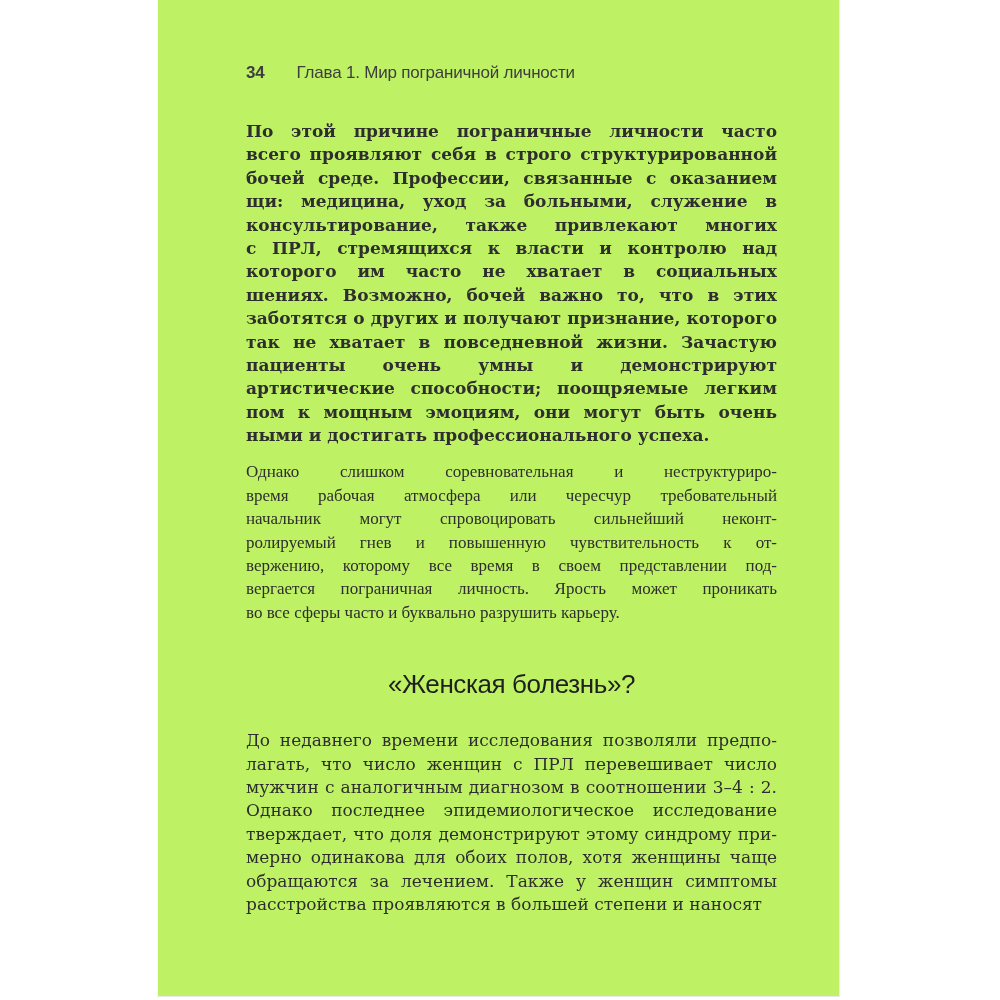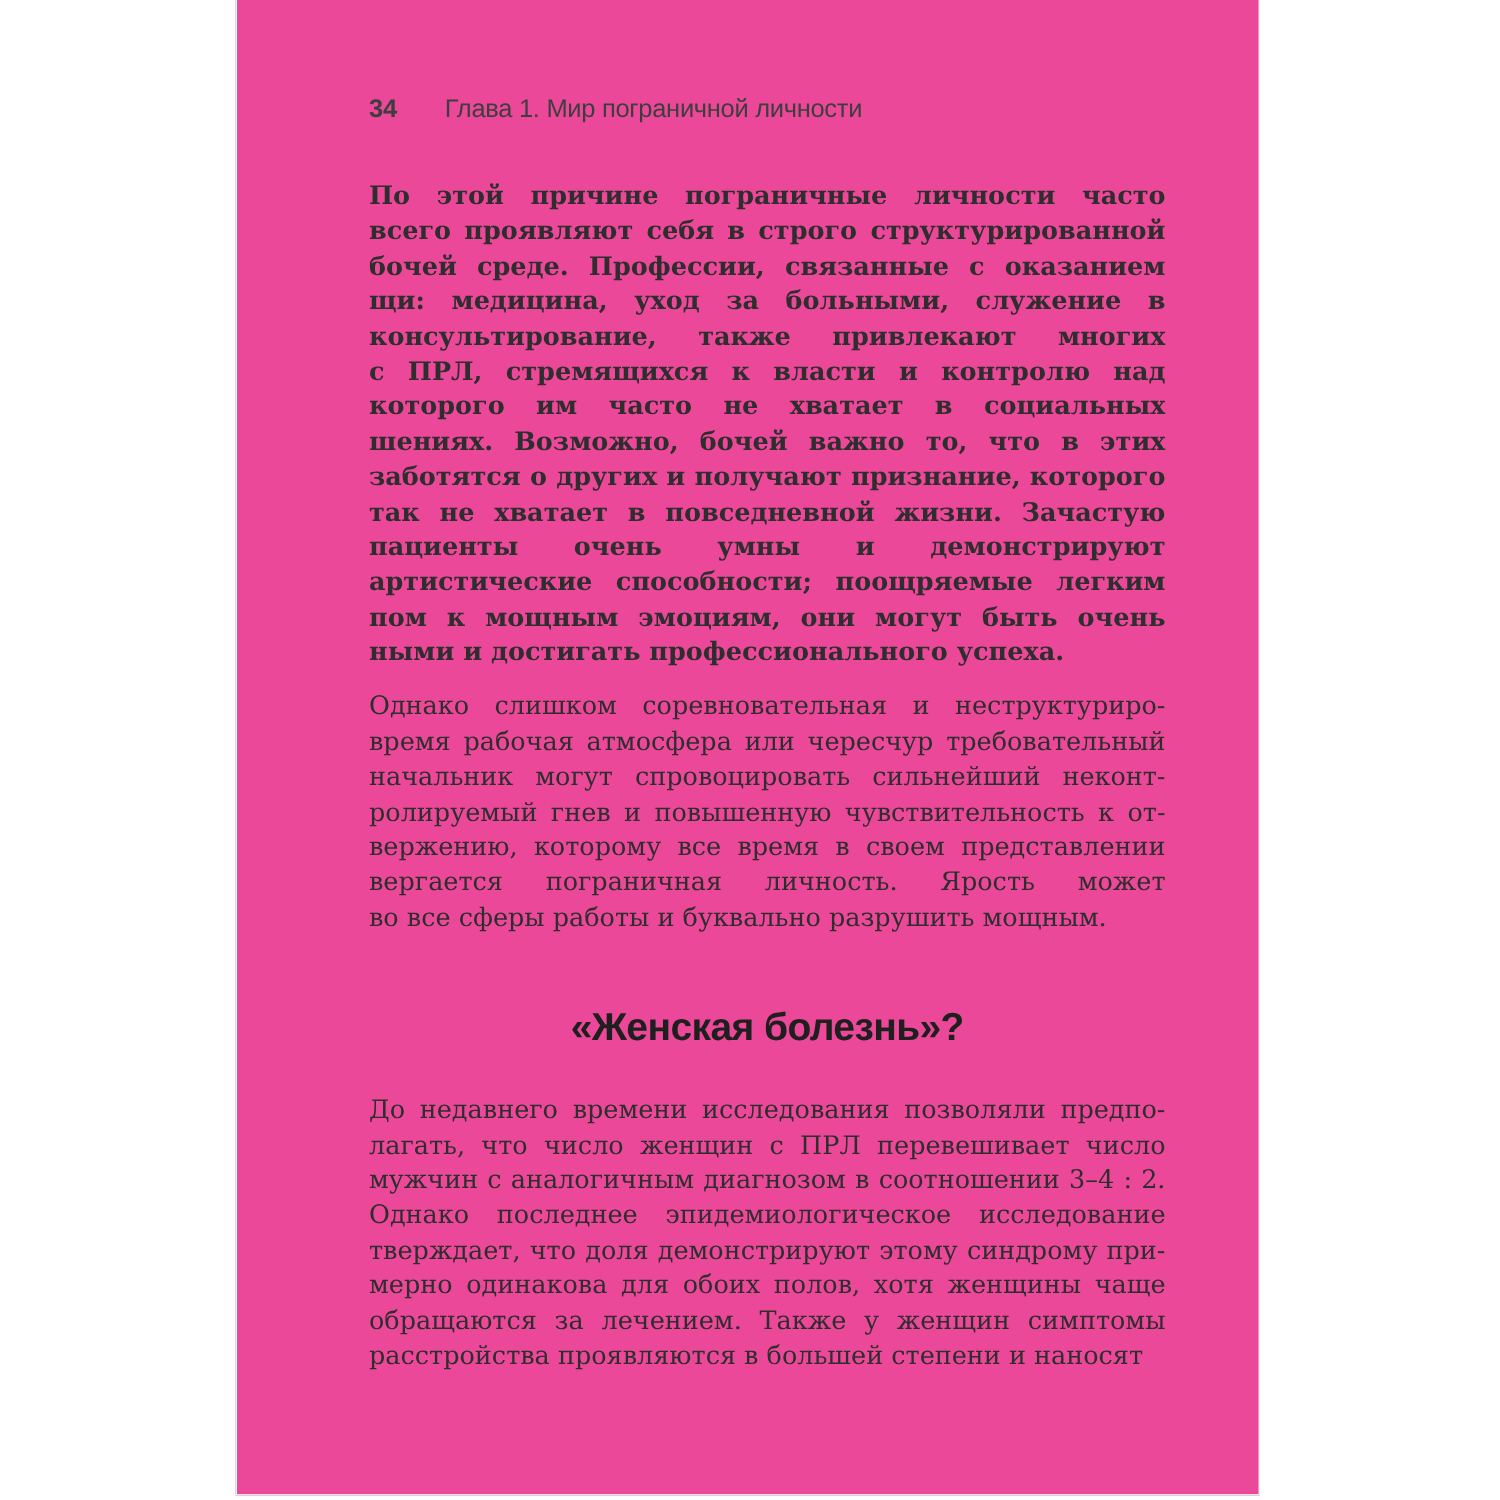--- a/index.html
+++ b/index.html
@@ -16,21 +16,21 @@
     height: 1000px;
     background: #ffffff;
   }
   .page {
     position: absolute;
     left: 157px;
     top: 0;
     width: 683px;
     height: 997px;
     box-sizing: border-box;
-    background: #ec4899;
+    background: #bef264;
     border-right: 1px solid #ededed;
     border-bottom: 1px solid #e9e9e9;
     border-left: 1px solid #fafafa;
     padding: 62px 64px 0 88px;
   }
   .running-header {
     display: flex;
     align-items: baseline;
     gap: 32px;
     font-family: "Liberation Sans", sans-serif;
@@ -53,29 +53,29 @@
   .para .ln {
     height: 23.4px;
     overflow: hidden;
     text-align: justify;
     text-align-last: justify;
   }
   .para .ln.last {
     text-align-last: left;
   }
   .p1 { margin-top: 36px; font-weight: bold; }
-  .p2 { margin-top: 13px; }
+  .p2 { margin-top: 13px; font-family: Liberation Serif, serif; }
   .p3 { margin-top: 29px; }
 
   .section-heading {
     margin-top: 44px;
     width: 531px;
     text-align: center;
     font-family: "Liberation Sans", "DejaVu Sans", sans-serif;
-    font-weight: 700;
+    font-weight: 400;
     font-size: 26px;
     line-height: 32px;
     color: #1f1f1f;
     letter-spacing: -0.4px;
   }
 </style>
 </head>
 <body>
 
 <div class="canvas">
@@ -103,21 +103,21 @@
         <div class="ln last">ными и достигать профессионального успеха.</div>
       </div>
 
     <div class="para p2">
         <div class="ln">Однако слишком соревновательная и неструктуриро-</div>
         <div class="ln">время рабочая атмосфера или чересчур требовательный</div>
         <div class="ln">начальник могут спровоцировать сильнейший неконт-</div>
         <div class="ln">ролируемый гнев и повышенную чувствительность к от-</div>
         <div class="ln">вержению, которому все время в своем представлении под-</div>
         <div class="ln">вергается пограничная личность. Ярость может проникать</div>
-        <div class="ln last">во все сферы работы и буквально разрушить мощным.</div>
+        <div class="ln last">во все сферы часто и буквально разрушить карьеру.</div>
       </div>
 
     <div class="section-heading">«Женская болезнь»?</div>
 
     <div class="para p3">
         <div class="ln">До недавнего времени исследования позволяли предпо-</div>
         <div class="ln">лагать, что число женщин с ПРЛ перевешивает число</div>
         <div class="ln">мужчин с аналогичным диагнозом в соотношении 3–4 : 2.</div>
         <div class="ln">Однако последнее эпидемиологическое исследование под-</div>
         <div class="ln">тверждает, что доля демонстрируют этому синдрому при-</div>

